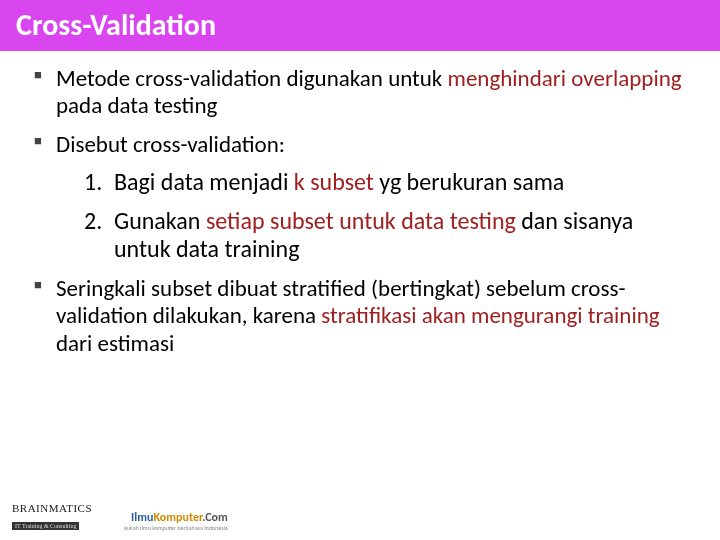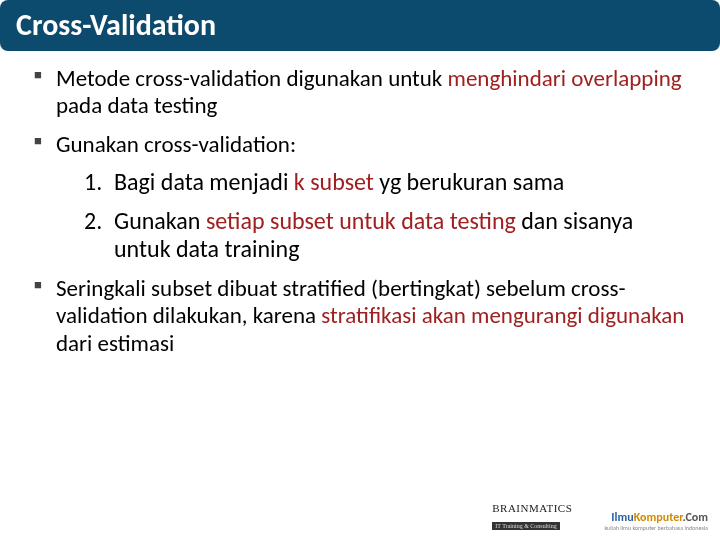--- a/index.html
+++ b/index.html
@@ -1,28 +1,28 @@
 <!DOCTYPE html>
 <html><head>
 <meta charset="utf-8">
 <style>
   * { margin: 0; padding: 0; box-sizing: border-box; }
   html, body { width: 720px; height: 540px; font-family: Calibri, Arial, sans-serif; background: #fff; overflow: hidden; }
   .slide { width: 720px; height: 540px; position: relative; display: flex; flex-direction: column; }
-  .title-bar { background: #0c4a6e; color: #fff; padding: 6px 12px 8px 16px; border-radius: 8px; }
+  .title-bar { background: #d946ef; color: #fff; padding: 6px 12px 8px 16px; }
   .title-bar h1 { font-size: 30px; font-weight: 700; }
   .content { padding: 14px 26px 0 34px; flex: 1; }
   ul.outer { list-style: none; }
   ul.outer > li { position: relative; padding-left: 22px; margin-bottom: 12px; font-size: 23px; line-height: 1.18; color: #000; }
   ul.outer > li::before { content: "■"; position: absolute; left: 0; top: 2px; font-size: 13px; color: #444; }
   ol.inner { list-style: none; counter-reset: step; margin: 10px 0 4px 28px; }
   ol.inner > li { counter-increment: step; position: relative; padding-left: 30px; margin-bottom: 10px; font-size: 24px; line-height: 1.18; }
   ol.inner > li::before { content: counter(step) "."; position: absolute; left: 0; top: 0; }
   .hl { color: #a02020; }
-  .footer { position: absolute; bottom: 6px; left: 0; right: 0; height: 30px; display: flex; justify-content: flex-end; align-items: flex-end; padding: 0 12px 2px 12px; }
+  .footer { position: absolute; bottom: 6px; left: 0; right: 0; height: 30px; display: flex; justify-content: flex-start; align-items: flex-end; padding: 0 12px 2px 12px; }
   .brand-left { font-family: Georgia, serif; }
   .brand-left .bw { font-size: 11px; letter-spacing: 0.5px; color: #222; }
   .brand-left .sub { font-size: 6px; color: #444; background: #333; color: #ddd; padding: 1px 3px; display: inline-block; margin-top: 1px; }
   .brand-right { text-align: right; }
   .brand-right .ik { font-size: 12px; font-weight: 700; }
   .brand-right .ik .il { color: #2b5fa3; margin-left: 39px; }
   .brand-right .ik .ko { color: #d08a00; }
   .brand-right .ik .co { color: #555; margin-top: 8px; }
   .brand-right .tag { font-size: 6px; color: #888; display: block; }
 </style>
@@ -32,32 +32,32 @@
 <div class="slide">
   <div class="title-bar">
     <h1>Cross-Validation</h1>
   </div>
   <div class="content">
     <ul class="outer">
       <li>
         <span>Metode cross-validation digunakan untuk </span><span class="hl">menghindari overlapping</span><span> pada data testing</span>
       </li>
       <li>
-        <span>Gunakan cross-validation:</span>
+        <span>Disebut cross-validation:</span>
         <ol class="inner">
           <li>
             <span>Bagi data menjadi </span><span class="hl">k subset</span><span> yg berukuran sama</span>
           </li>
           <li>
             <span>Gunakan </span><span class="hl">setiap subset untuk data testing</span><span> dan sisanya untuk data training</span>
           </li>
         </ol>
       </li>
       <li>
-        <span>Seringkali subset dibuat stratified (bertingkat) sebelum cross-validation dilakukan, karena </span><span class="hl">stratifikasi akan mengurangi digunakan</span><span> dari estimasi</span>
+        <span>Seringkali subset dibuat stratified (bertingkat) sebelum cross-validation dilakukan, karena </span><span class="hl">stratifikasi akan mengurangi training</span><span> dari estimasi</span>
       </li>
     </ul>
   </div>
   <div class="footer">
     <div class="brand-left">
       <div class="bw">BRAINMATICS</div>
       <div class="sub">IT Training &amp; Consulting</div>
     </div>
     <div class="brand-right">
       <div class="ik">

